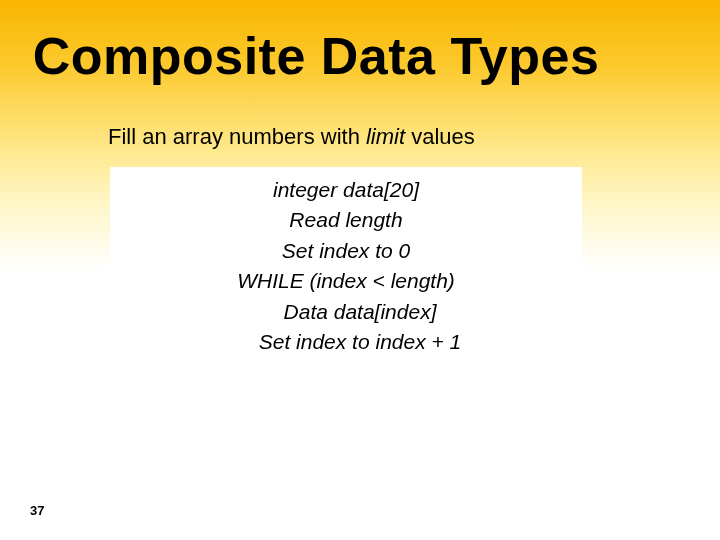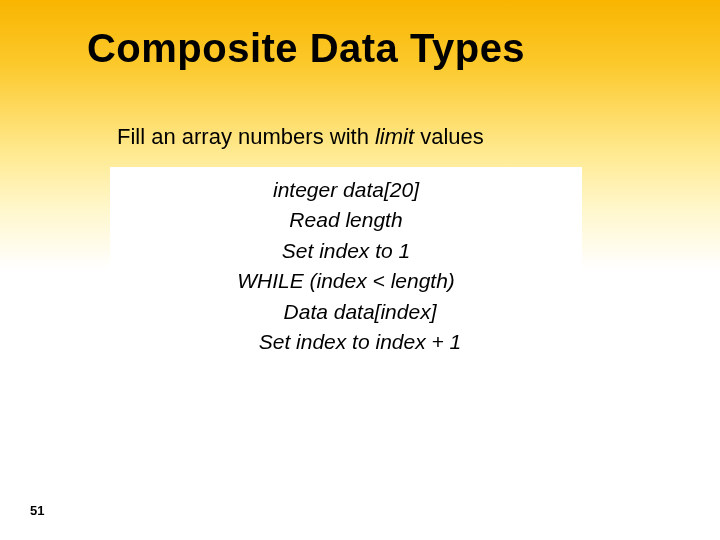--- a/index.html
+++ b/index.html
@@ -19,32 +19,32 @@
       #ffe98e 28%,
       #fff6c8 38%,
       #ffffff 50%,
       #ffffff 100%);
     position: relative;
     box-sizing: border-box;
   }
   .title {
     position: absolute;
     top: 26px;
-    left: 0;
+    left: 10px;
     width: 612px;
     text-align: center;
-    font-size: 40px;
+    font-size: 52px;
     font-weight: bold;
     color: #000;
     letter-spacing: 0.5px;
   }
   .subtitle {
     position: absolute;
     top: 124px;
-    left: 117px;
+    left: 108px;
     font-size: 22px;
     color: #000;
   }
   .subtitle .italic {
     font-style: italic;
   }
   .codebox {
     position: absolute;
     top: 167px;
     left: 110px;
@@ -82,22 +82,22 @@
 
   <div class="title">Composite Data Types</div>
 
   <div class="subtitle">
     <span>Fill an array numbers with </span><span class="italic">limit</span><span> values</span>
   </div>
 
   <div class="codebox">
     <div class="line">integer data[20]</div>
     <div class="line">Read length</div>
-    <div class="line">Set index to 1</div>
+    <div class="line">Set index to 0</div>
     <div class="line">WHILE (index &lt; length)</div>
     <div class="line"><span class="indent">Data data[index]</span></div>
     <div class="line"><span class="indent">Set index to index + 1</span></div>
   </div>
 
-  <div class="pagenum">51</div>
+  <div class="pagenum">37</div>
 
 
 </div>
 
 </body></html>

